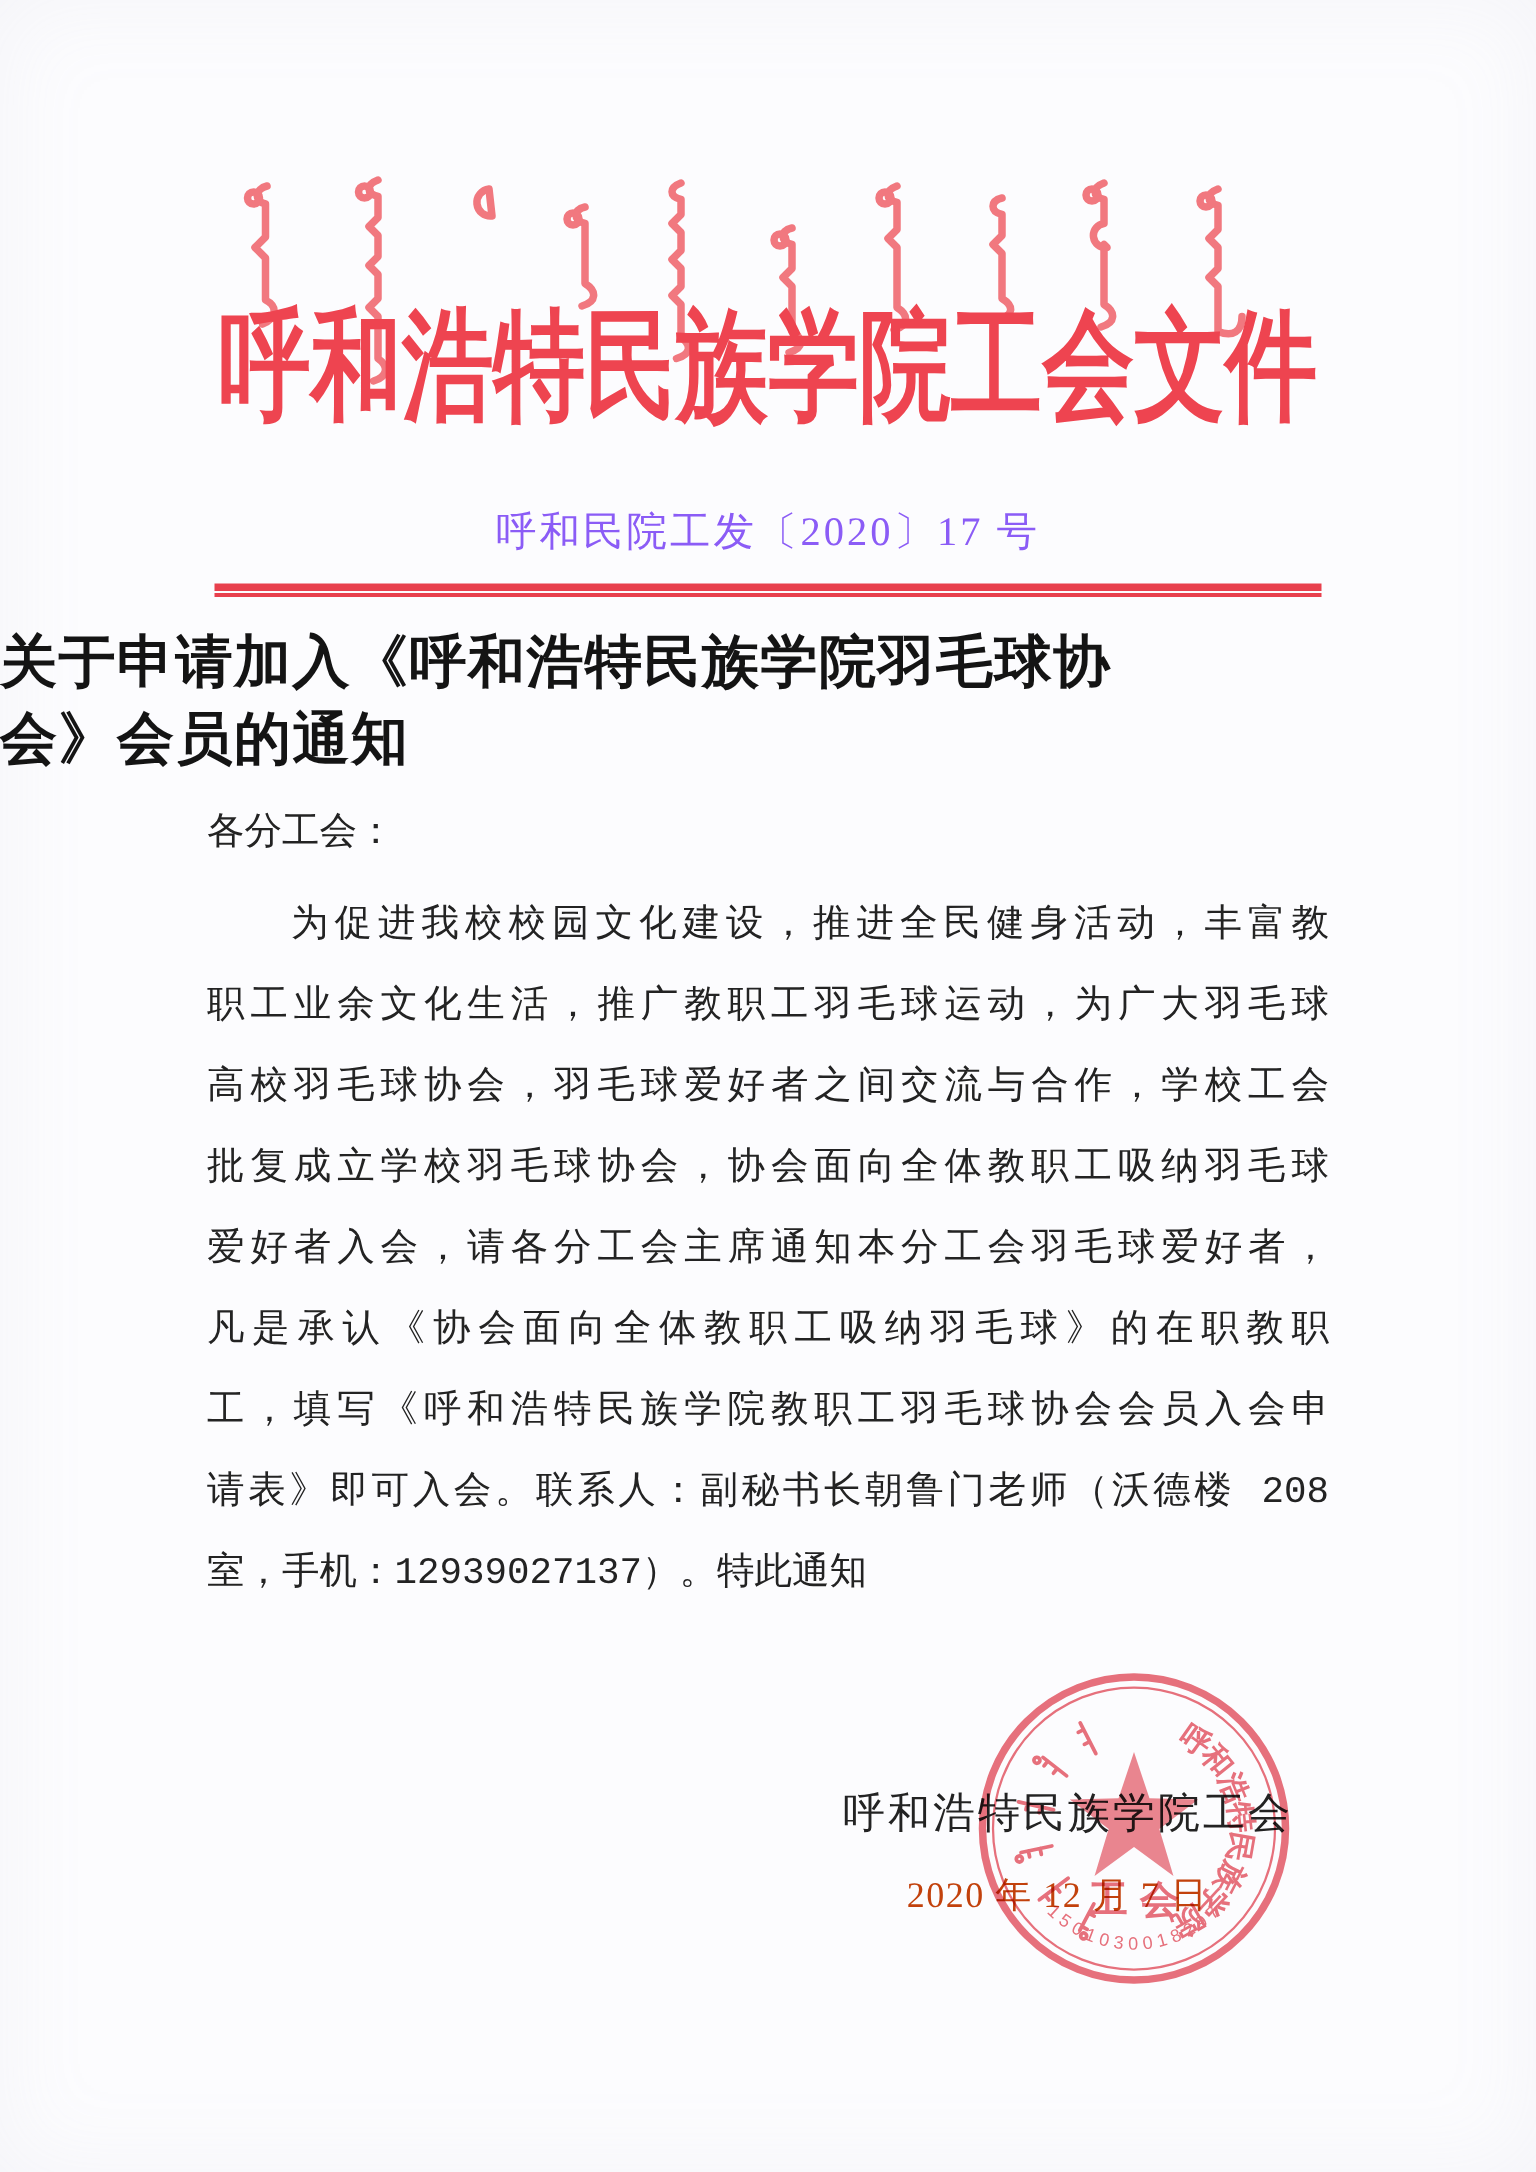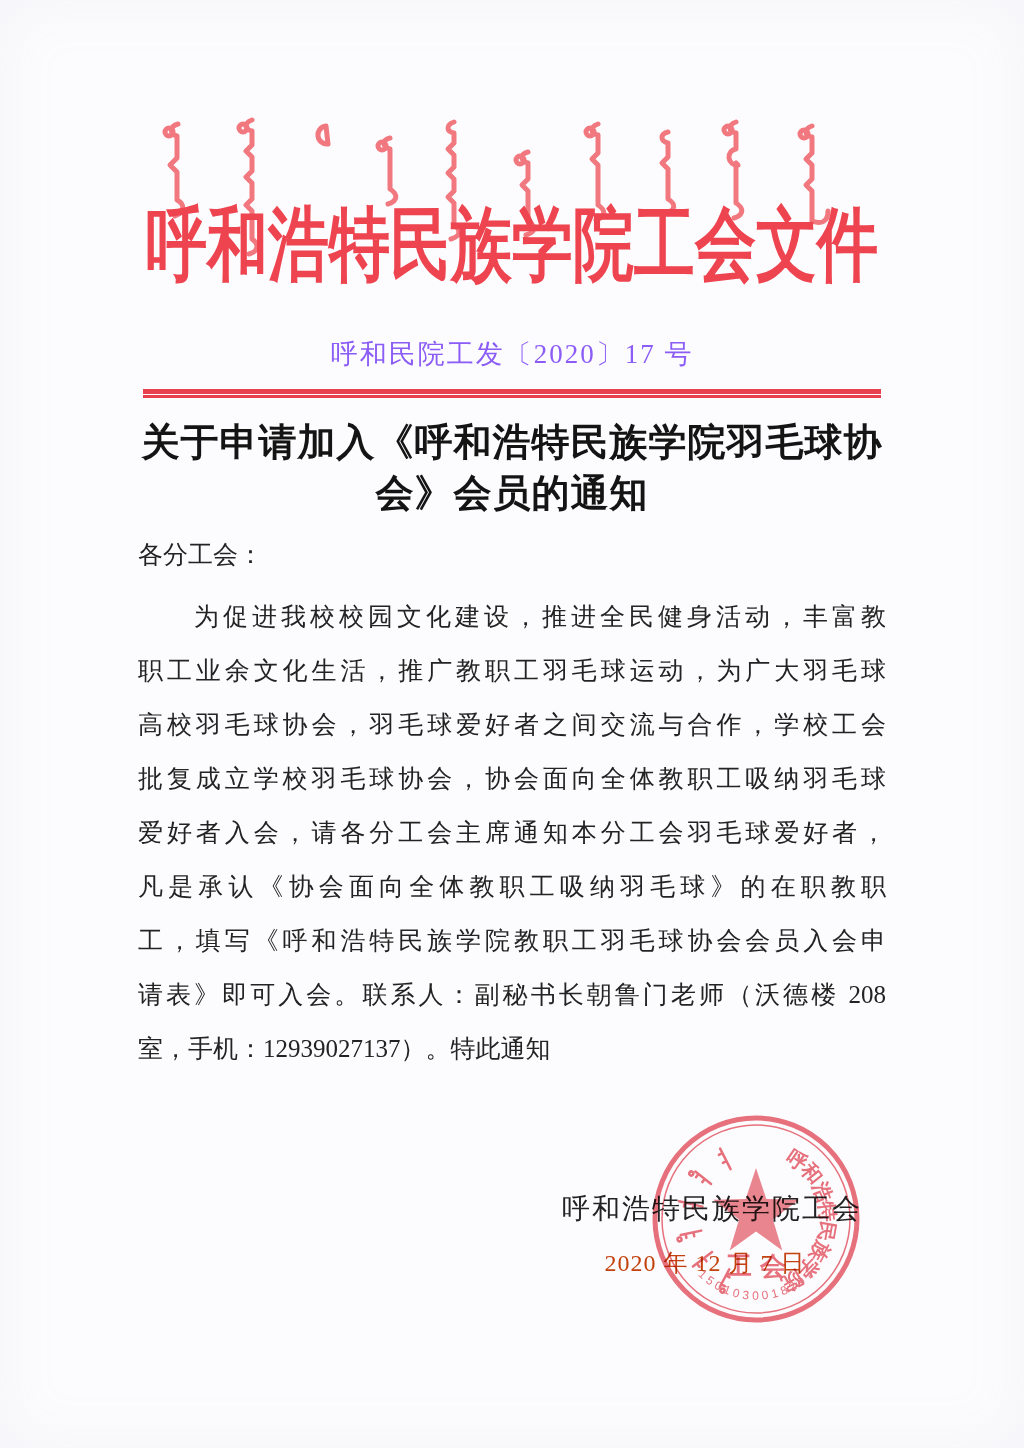--- a/index.html
+++ b/index.html
@@ -23,34 +23,34 @@
     position:absolute;left:0;top:336px;width:1024px;
     text-align:center;font-size:27px;color:#8b5cf6;letter-spacing:2px;
   }
   .red-rule{
     position:absolute;left:143px;top:389px;width:738px;height:9px;
     background:linear-gradient(to bottom,#e8404d 0 55%,rgba(0,0,0,0) 55% 72%,#e8404d 72% 100%);
   }
   
   .subject{
     position:absolute;left:0;top:417px;width:1024px;
-    text-align:center;font-weight:bold;color:#141414;
+    text-align:left;font-weight:bold;color:#141414;
     font-size:38px;line-height:51px;letter-spacing:1px;
   }
   
   .body-text{
     position:absolute;left:138px;top:528px;width:748px;
     font-size:25px;color:#232323;
   }
   .salutation{line-height:54px;}
   .para{margin-top:8px;}
   .bline{
     height:54px;line-height:54px;
     text-align:justify;text-align-last:justify;
-    overflow:hidden;white-space:normal;
+    overflow:hidden;white-space:normal;font-family:Liberation Mono, monospace;
   }
   .bline.indent{text-indent:56px;}
   .bline.last{text-align-last:left;}
   
   .signoff-org{
     position:absolute;top:1190px;right:162px;
     font-size:28px;color:#232323;letter-spacing:2px;
   }
   .signoff-date{
     position:absolute;top:1247px;right:178px;width:282px;

